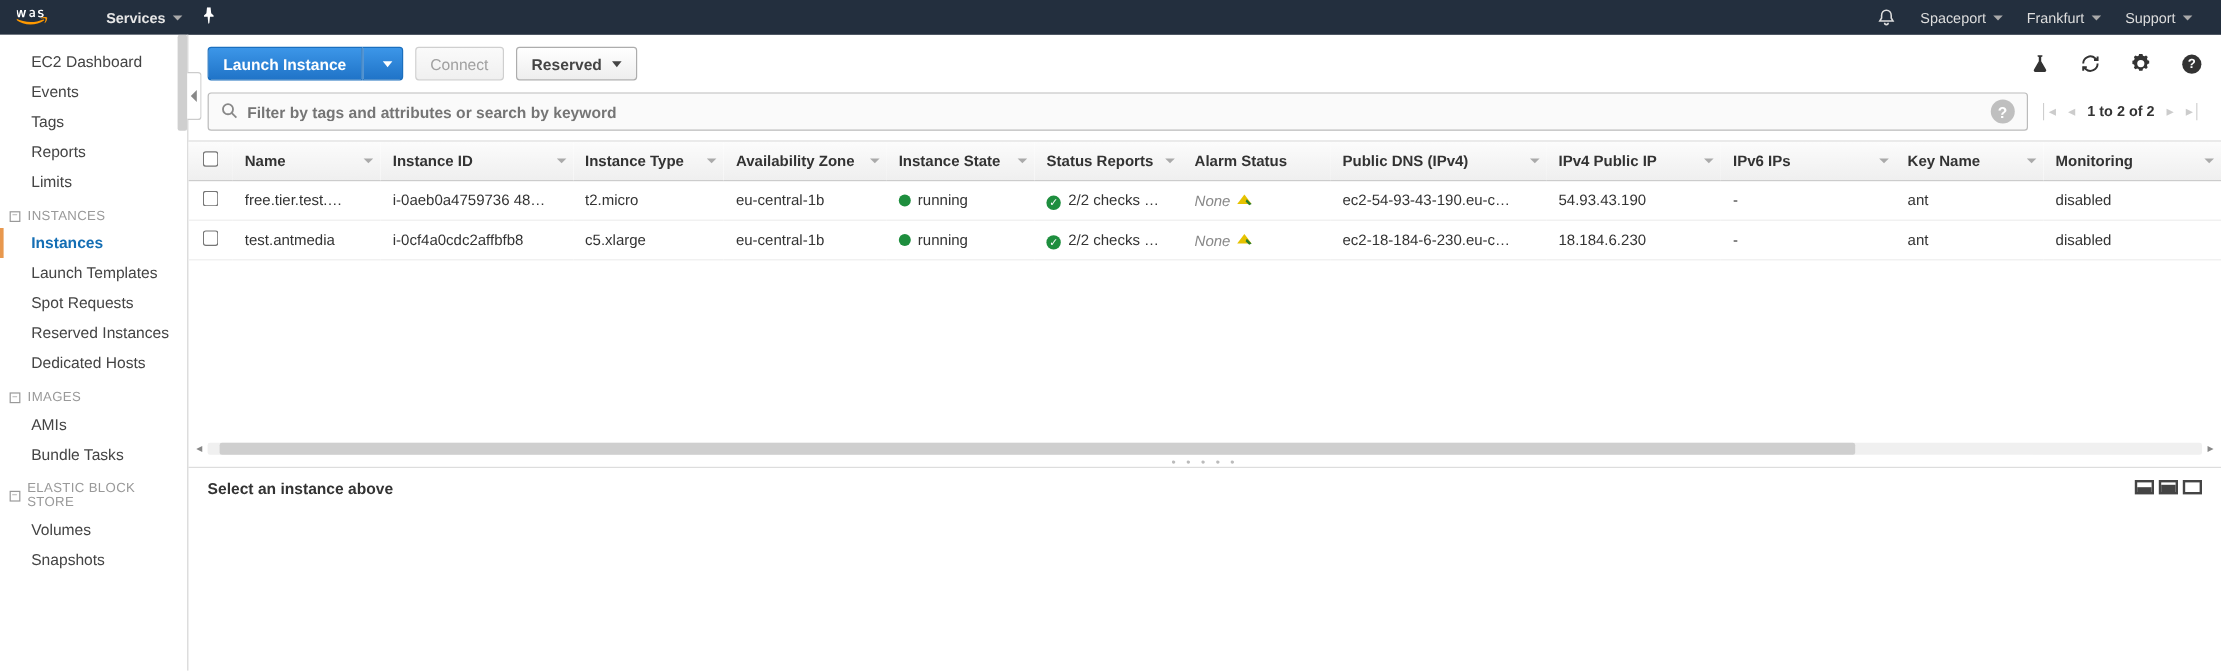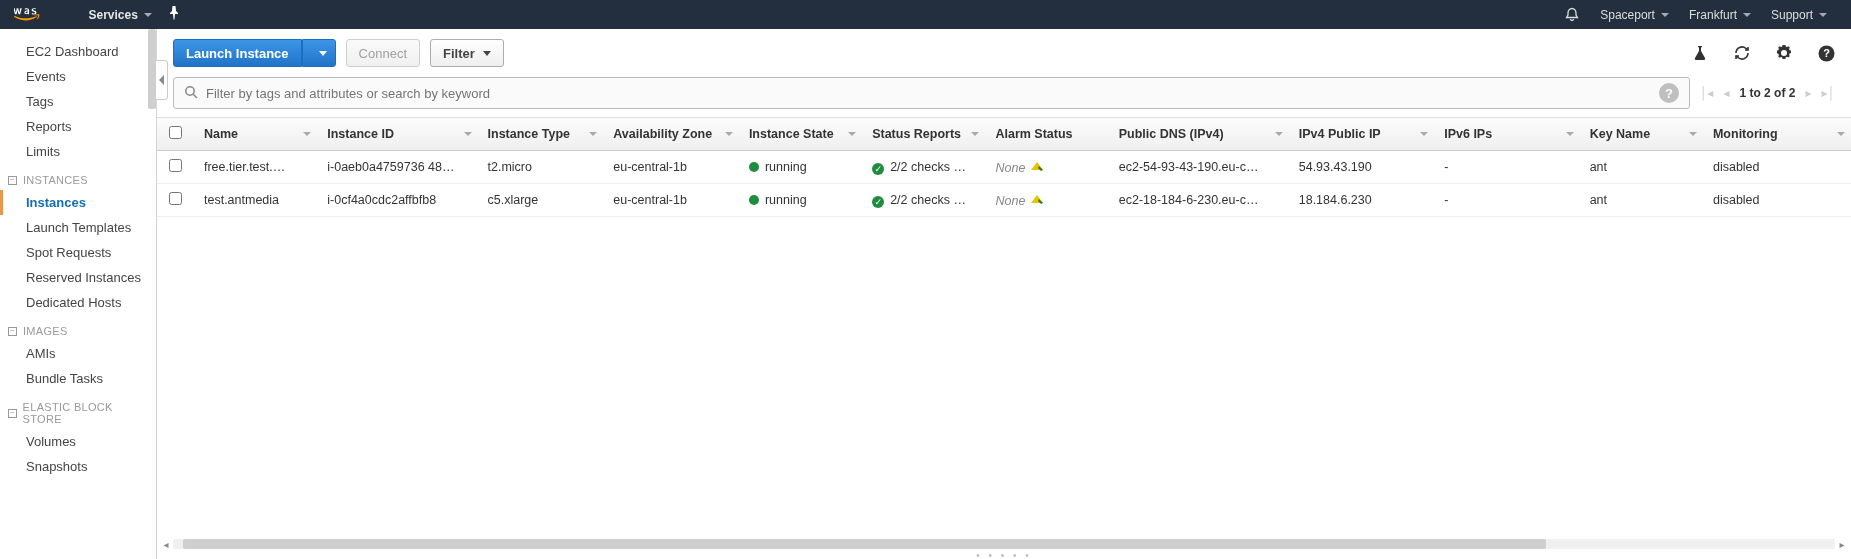--- a/index.html
+++ b/index.html
@@ -46,21 +46,21 @@
 .btn.disabled { color:#a0a0a0; background:linear-gradient(#fafafa,#f0f0f0); border-color:#cfcfcf; cursor:default; font-weight:400; }
 .btn.split-right { border-top-left-radius:0; border-bottom-left-radius:0; padding:0 8px; }
 .btn.split-left  { border-top-right-radius:0; border-bottom-right-radius:0; }
 .toolbar .spacer { flex:1; }
 .tool-icon { width:18px; height:18px; display:inline-flex; align-items:center; justify-content:center; margin-left:14px; cursor:pointer; color:#333; }
 
 
 .filter-row { display:flex; align-items:center; padding: 0 16px 8px 16px; gap: 10px; }
 .filter-box { flex:1; display:flex; align-items:center; height:32px; border:1px solid #bbb; border-radius:3px; padding:0 10px; background:#fafafa; position:relative; }
 .filter-box .mag { margin-right:8px; color:#888; }
-.filter-box input { flex:1; border:none; outline:none; background:transparent; font-size:13px; color:#4c1d95; }
+.filter-box input { flex:1; border:none; outline:none; background:transparent; font-size:13px; color:#4c1d95;font-weight:bold; }
 .filter-box .help-ic { width:20px; height:20px; border-radius:50%; background:#bfbfbf; color:#fff; display:flex; align-items:center; justify-content:center; font-size:13px; font-weight:700; cursor:pointer; }
 .pager { display:flex; align-items:center; gap:10px; color:#888; font-size:12px; }
 .pager .pg { cursor:default; }
 .pager .txt { font-weight:700; color:#333; }
 .pager .dis { color:#ccc; }
 
 
 .tbl-wrap { flex:1; overflow:auto; border-top:1px solid #ddd; position:relative; }
 table { border-collapse: collapse; width: 100%; min-width: 1530px; table-layout: fixed; }
 th, td { text-align:left; padding: 8px 10px; font-size:12.5px; white-space:nowrap; overflow:hidden; text-overflow:ellipsis; }
@@ -185,21 +185,21 @@
             <span>Launch Instance</span>
           </button>
         <button class="btn primary split-right">
             <span class="chev-down"></span>
           </button>
       </span>
       <button class="btn disabled">
           <span>Connect</span>
         </button>
       <button class="btn">
-          <span>Filter</span>
+          <span>Reserved</span>
           <span class="chev-down"></span>
         </button>
       <span class="spacer"></span>
       <span class="tool-icon">
           <svg width="16" height="16" viewBox="0 0 16 16">
             <path fill="#333" d="M6 1h4v1l-1 .5V6l4 7c.6 1-.1 2-1.2 2H4.2C3.1 15 2.4 14 3 13l4-7V2.5L6 2V1z"></path>
           </svg>
         </span>
       <span class="tool-icon">
           <svg width="16" height="16" viewBox="0 0 16 16" fill="none" stroke="#333" stroke-width="1.6">
@@ -322,15 +322,23 @@
     <div class="hscroll">
       <span class="arrow">◂</span>
       <div class="track">
           <div class="thumb"></div>
         </div>
       <span class="arrow">▸</span>
     </div>
 
     <div class="split-dots">• • • • •</div>
 
+    <div class="detail">
+      <span>Select an instance above</span>
+      <div class="wins">
+        <span class="w min"></span>
+        <span class="w mid"></span>
+        <span class="w"></span>
+      </div>
+    </div>
 
   </div>
 </div>
 
 </body></html>

